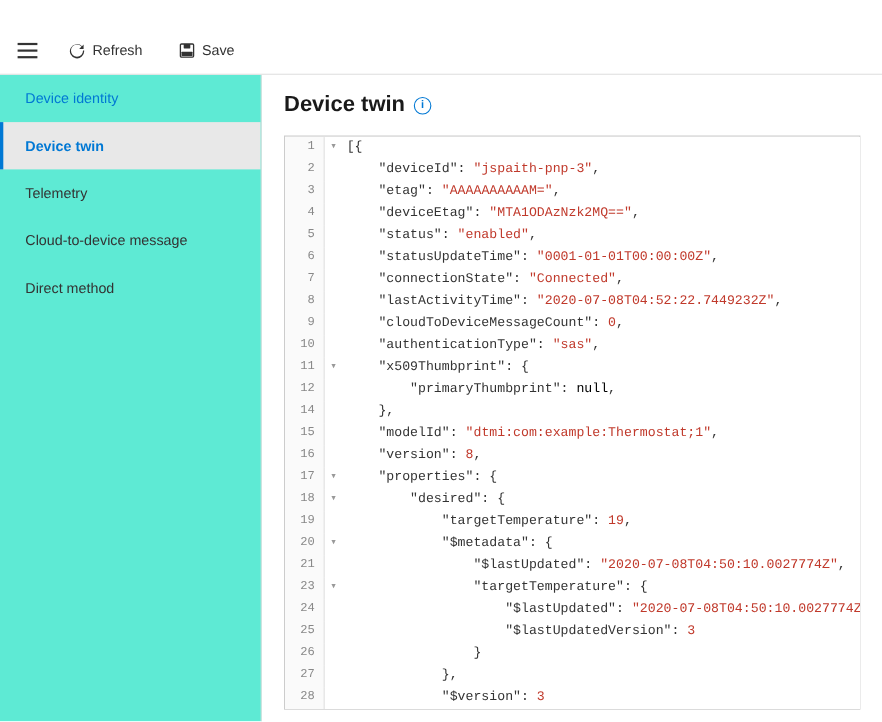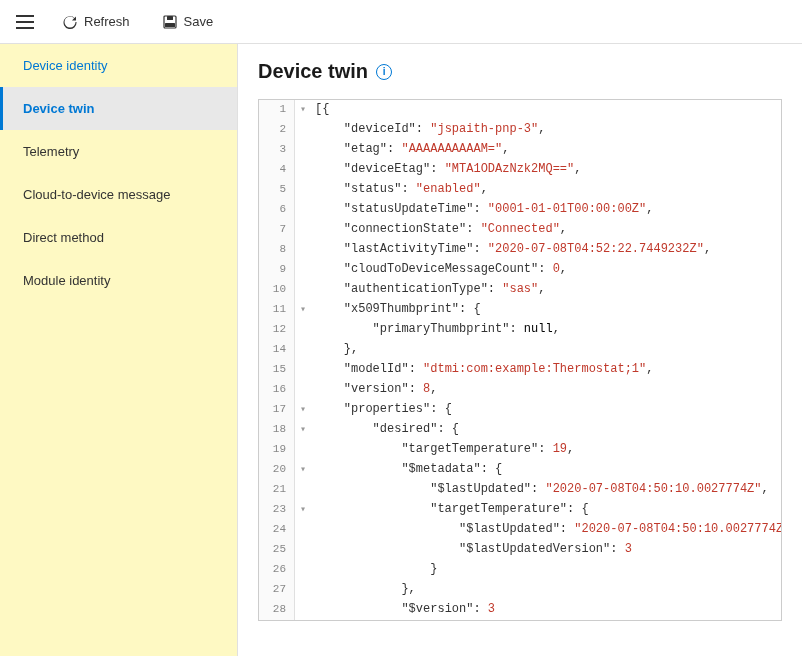--- a/index.html
+++ b/index.html
@@ -6,20 +6,21 @@
     body { font-family: 'Segoe UI', Arial, sans-serif; font-size: 13px; color: #333; background: #fff; display: flex; flex-direction: column; height: 656px; width: 802px; overflow: hidden; }
 
     
     .top-bar {
       display: flex;
       align-items: center;
       padding: 6px 12px;
       border-bottom: 1px solid #e0e0e0;
       height: 44px;
       gap: 16px;
+      margin-top: 24px;
     }
     .top-bar-btn {
       display: flex;
       align-items: center;
       gap: 6px;
       background: none;
       border: none;
       cursor: pointer;
       font-size: 13px;
       color: #333;
@@ -32,21 +33,21 @@
       flex: 1;
       overflow: hidden;
     }
 
     
     .sidebar {
       width: 238px;
       flex-shrink: 0;
       border-right: 1px solid #e0e0e0;
       overflow-y: auto;
-      background: #fef9c3;
+      background: #5eead4;
     }
     .sidebar-item {
       padding: 14px 20px;
       cursor: pointer;
       font-size: 13px;
       color: #333;
       border-left: 3px solid transparent;
     }
     .sidebar-item.active {
       background: #e8e8e8;
@@ -186,23 +187,20 @@
     </div>
     <div class="sidebar-item">
       <span>Telemetry</span>
     </div>
     <div class="sidebar-item">
       <span>Cloud-to-device message</span>
     </div>
     <div class="sidebar-item">
       <span>Direct method</span>
     </div>
-    <div class="sidebar-item">
-      <span>Module identity</span>
-    </div>
   </div>
 
   <div class="content">
     <div class="page-title">
       <span>Device twin</span>
       <span class="info-icon">i</span>
     </div>
     <div class="code-editor" id="code-editor">
         <div class="code-line">
           <div class="line-number">1</div>

